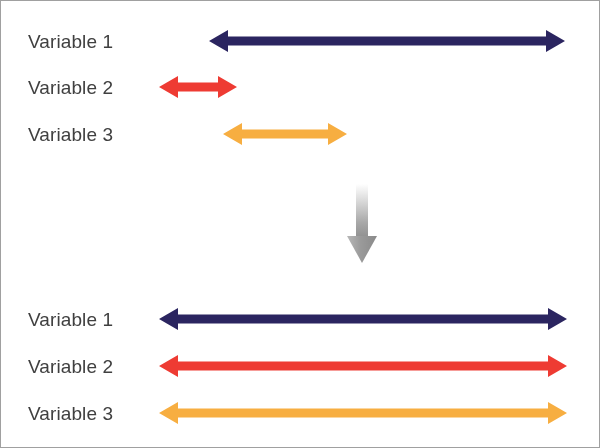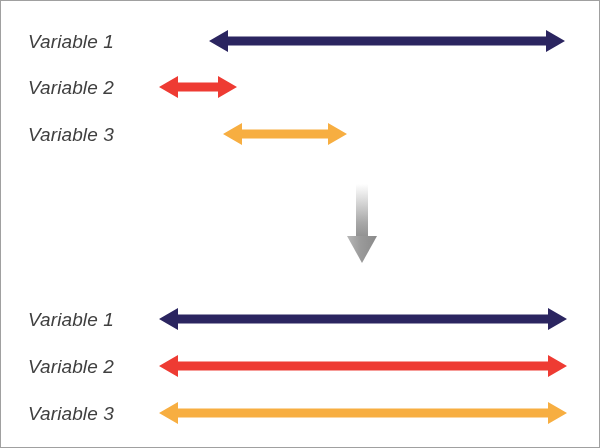--- a/index.html
+++ b/index.html
@@ -22,21 +22,20 @@
   .var-label {
     position: absolute;
     left: 27px;
     font-size: 19px;
     font-weight: 300;
     color: #404040;
     letter-spacing: 0.1px;
     white-space: nowrap;
     transform: translateY(-50%);
     line-height: 1;
-    font-style: italic;
   }
   .arrow-svg {
     position: absolute;
     overflow: visible;
   }
   .down-arrow-wrap {
     position: absolute;
   }
 </style>
 </head>

